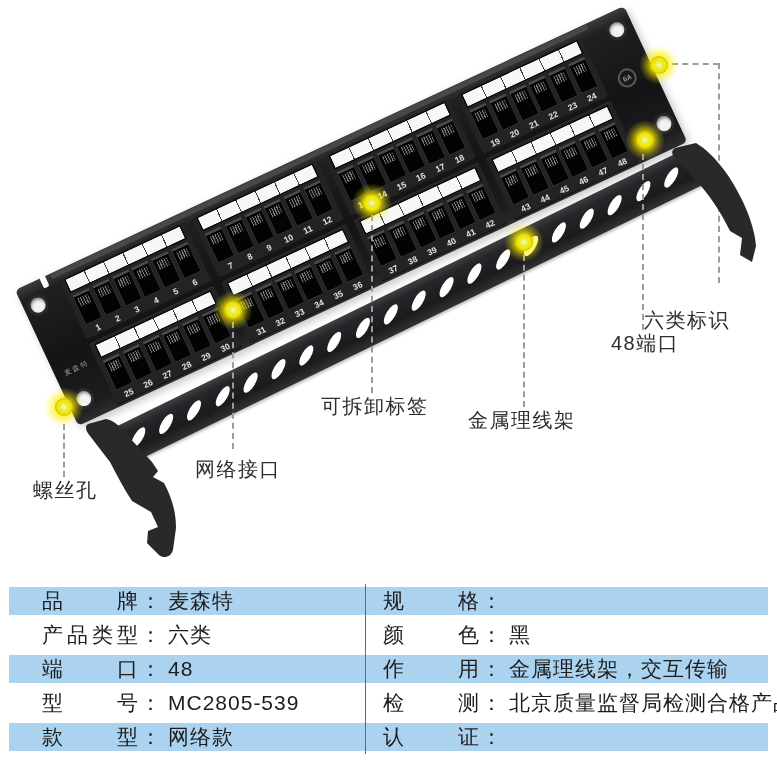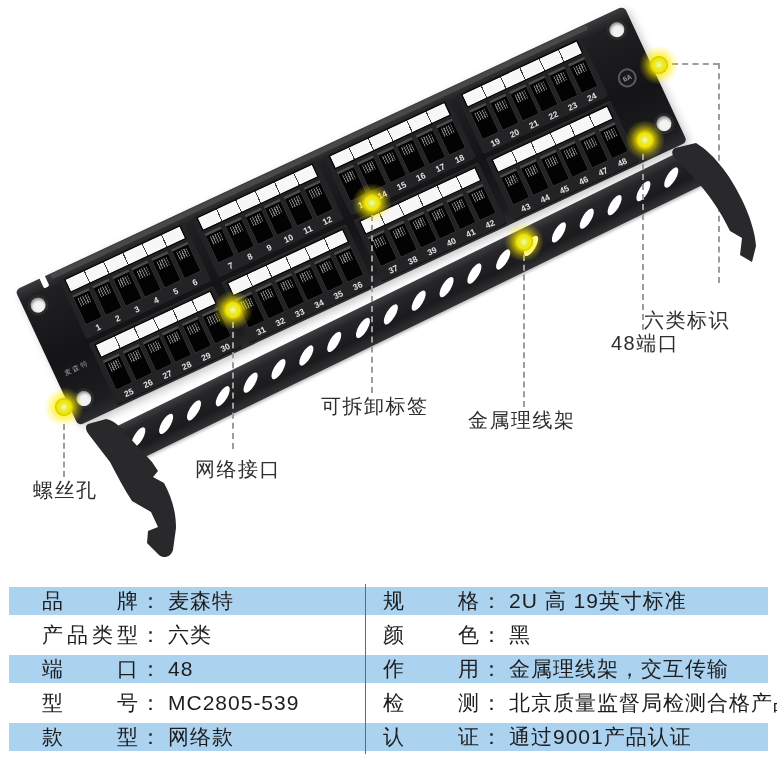--- a/index.html
+++ b/index.html
@@ -419,21 +419,20 @@
         </span>
         <span class="colon">：</span>
         <span class="val">麦森特</span>
       </div>
       <div class="tcell right">
         <span class="lab">
           <span>规</span>
           <span>格</span>
         </span>
         <span class="colon">：</span>
-        <span class="val">2U 高 19英寸标准</span>
       </div>
     </div>
     <div class="trow">
       <div class="tcell left">
         <span class="lab">
           <span>产</span>
           <span>品</span>
           <span>类</span>
           <span>型</span>
         </span>
@@ -493,16 +492,15 @@
         </span>
         <span class="colon">：</span>
         <span class="val">网络款</span>
       </div>
       <div class="tcell right">
         <span class="lab">
           <span>认</span>
           <span>证</span>
         </span>
         <span class="colon">：</span>
-        <span class="val">通过9001产品认证</span>
       </div>
     </div>
   </div>
 
 </body></html>

